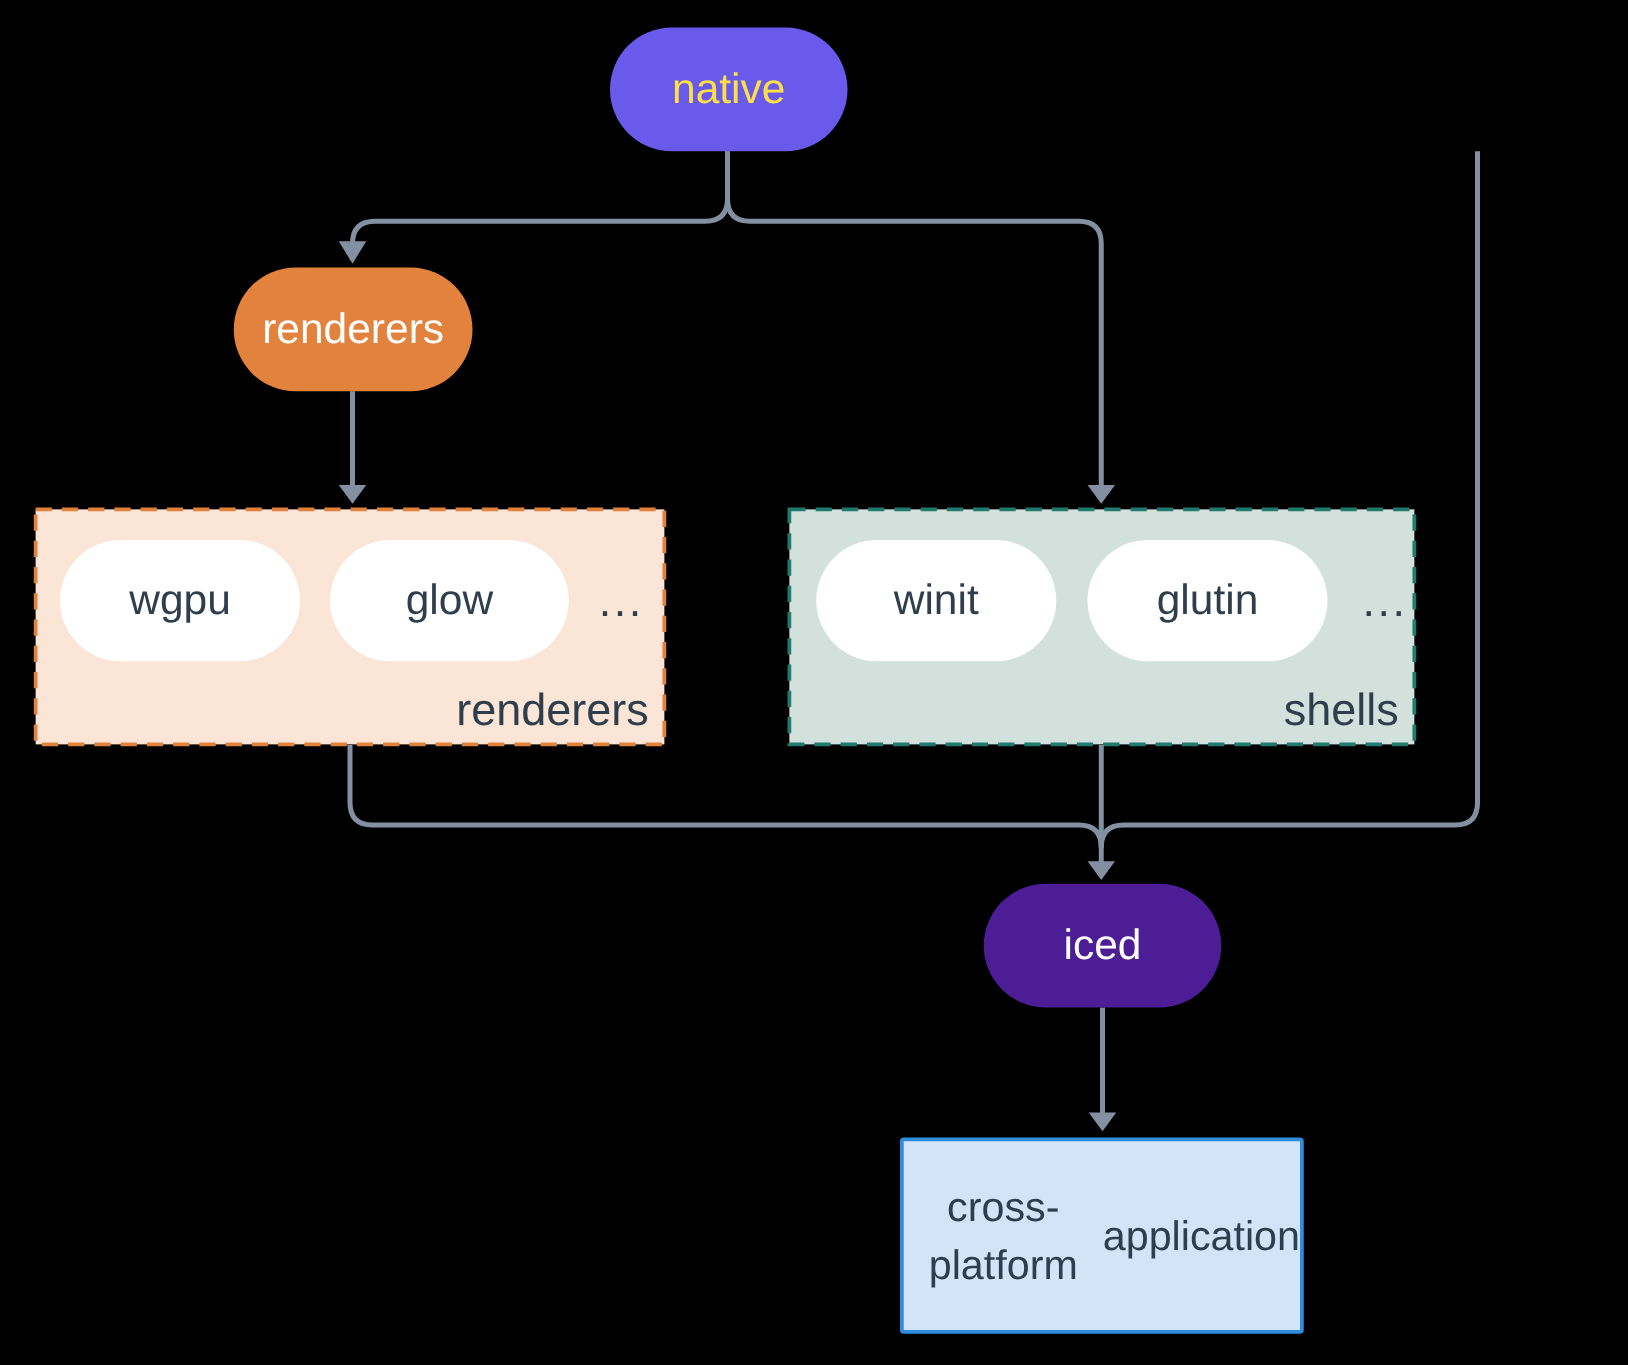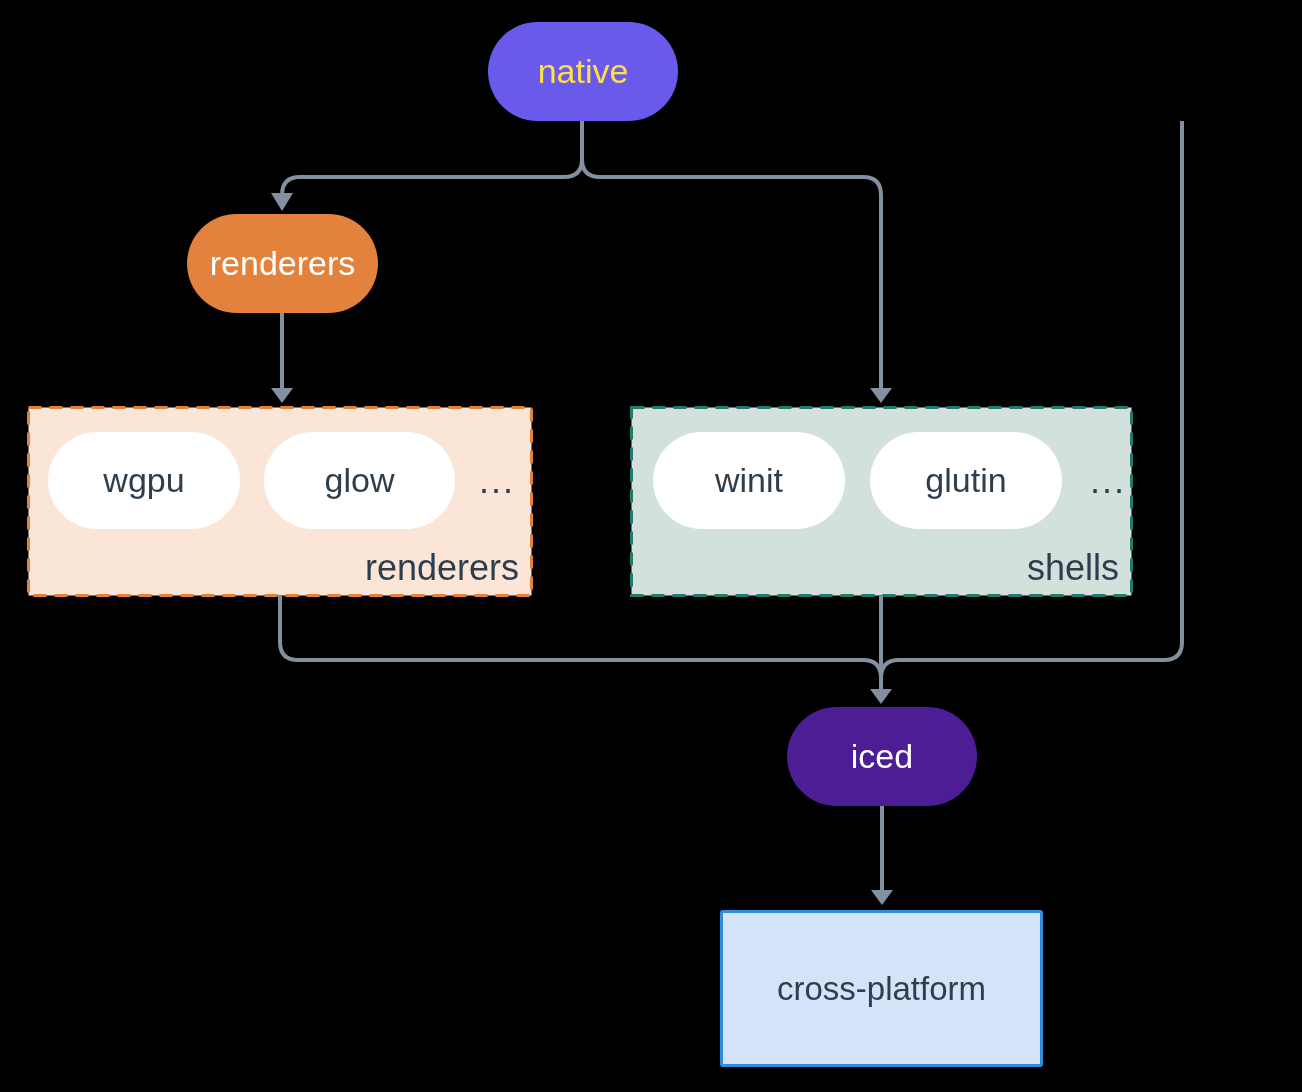--- a/index.html
+++ b/index.html
@@ -153,15 +153,16 @@
     <div class="node pill-white" id="pill-winit">winit</div>
     <div class="node pill-white" id="pill-glutin">glutin</div>
     <div class="ellipsis">...</div>
     <div class="group-label">shells</div>
   </div>
 
   <div class="node pill-blue" id="node-iced">iced</div>
 
   <div id="node-app">
     <span>cross-platform</span>
+    <span>application</span>
   </div>
 
 </div>
 
 </body></html>

